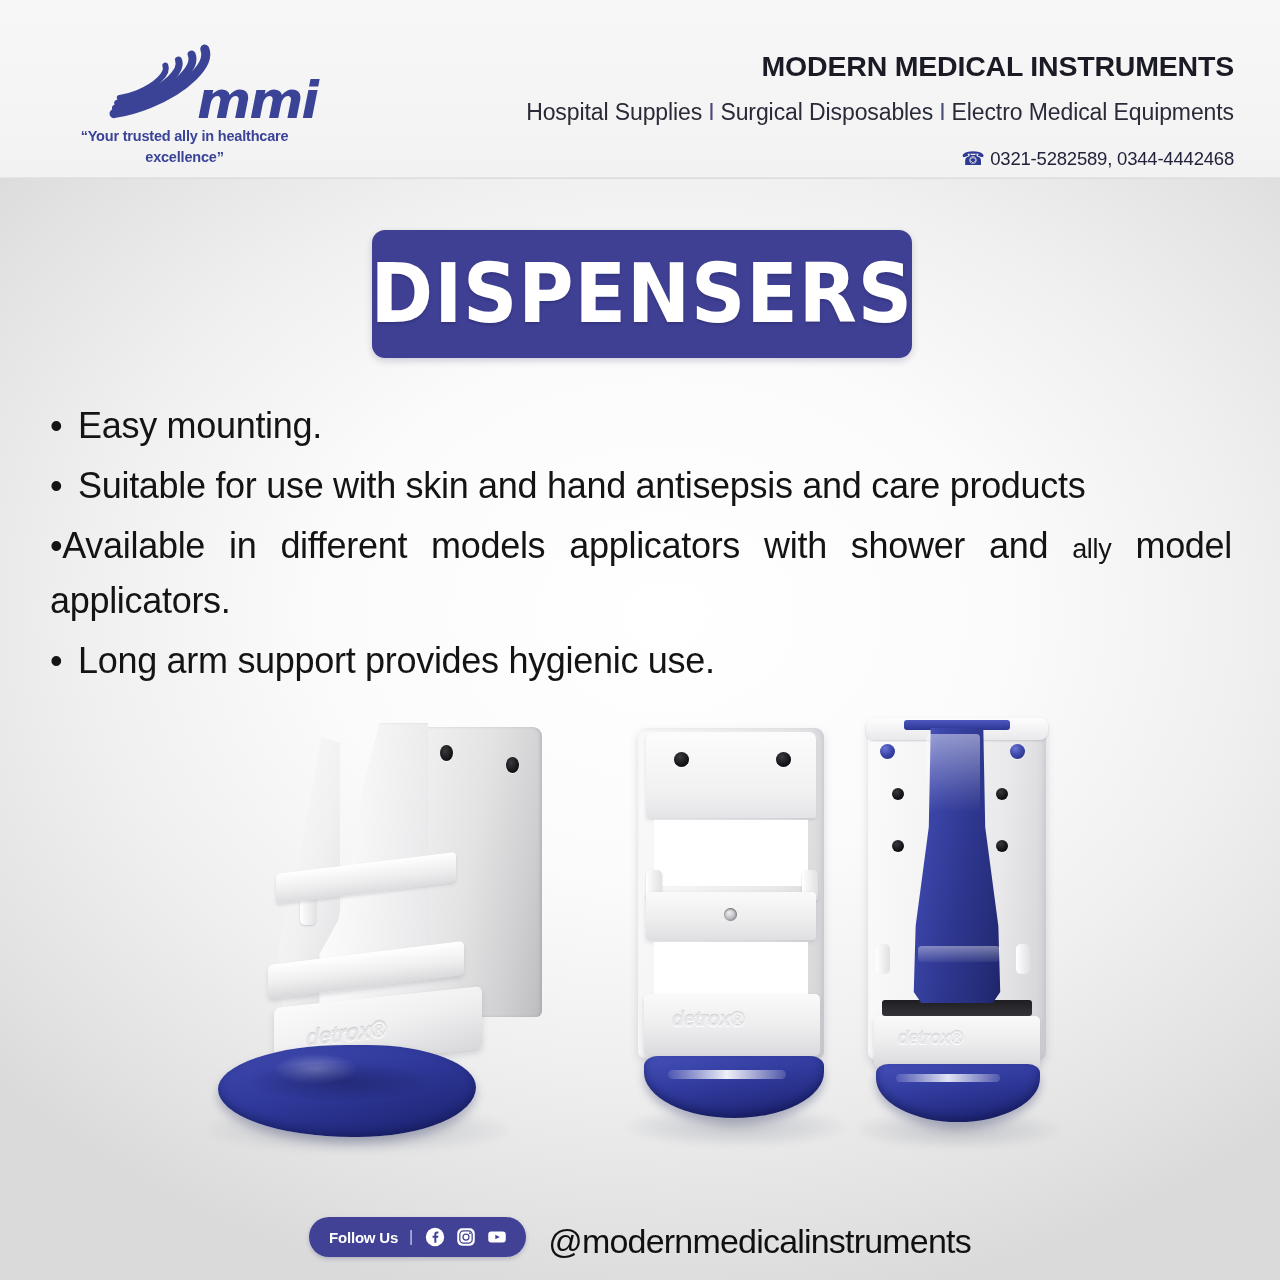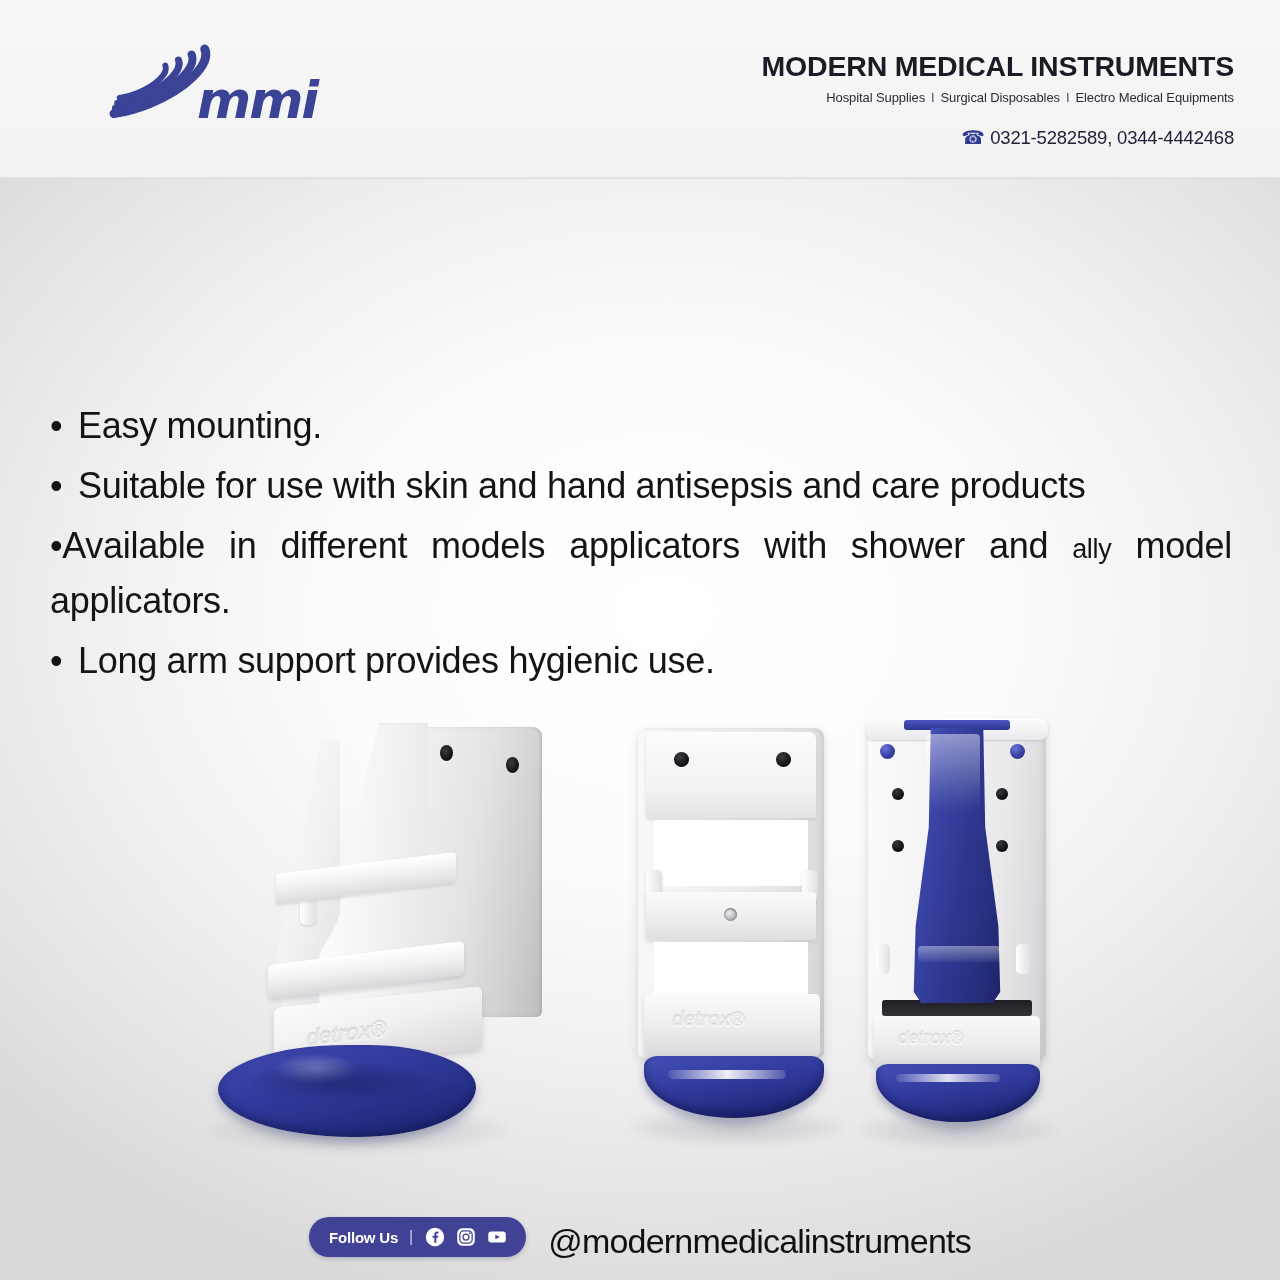--- a/index.html
+++ b/index.html
@@ -80,22 +80,22 @@
   .company-name {
     font-family: "Liberation Sans", sans-serif;
     font-size: 28.5px;
     font-weight: 700;
     color: #1b1b26;
     letter-spacing: -0.2px;
     line-height: 1.15;
     white-space: nowrap;
   }
   .company-sub {
-    margin-top: 7px;
-    font-size: 13px;
+    margin-top: 16px;
+    font-size: 23px;
     font-weight: 400;
     color: #2a2a38;
     letter-spacing: -0.1px;
     white-space: nowrap;
   }
   .company-sub .sep {
     color: #4a4a78;
     padding: 0 6px;
   }
   .phone-row {
@@ -539,35 +539,39 @@
     <div class="logo-block">
       <svg class="logo-mark" viewBox="0 0 180 95">
         <g fill="none" stroke="#3a4396" stroke-linecap="round">
           <ellipse cx="86" cy="46" rx="72" ry="30" transform="rotate(-22 86 46)" stroke-width="9" stroke-dasharray="150 300" stroke-dashoffset="30"></ellipse>
           <ellipse cx="84" cy="47" rx="60" ry="25" transform="rotate(-22 84 47)" stroke-width="8" stroke-dasharray="126 260" stroke-dashoffset="26"></ellipse>
           <ellipse cx="82" cy="48" rx="48" ry="20" transform="rotate(-22 82 48)" stroke-width="7" stroke-dasharray="102 220" stroke-dashoffset="22"></ellipse>
           <ellipse cx="80" cy="49" rx="36" ry="15" transform="rotate(-22 80 49)" stroke-width="6" stroke-dasharray="78 180" stroke-dashoffset="18"></ellipse>
         </g>
       </svg>
       <div class="logo-mmi">mmi</div>
+      <div class="logo-tagline">“Your trusted ally in healthcare excellence”</div>
     </div>
 
     <div class="header-right">
       <div class="company-name">MODERN MEDICAL INSTRUMENTS</div>
       <div class="company-sub">
         <span>Hospital Supplies</span><span class="sep">I</span><span>Surgical Disposables</span><span class="sep">I</span><span>Electro Medical Equipments</span>
       </div>
       <div class="phone-row">
         <span class="phone-icon">☎</span>
         <span class="phone-text">0321-5282589, 0344-4442468</span>
       </div>
     </div>
   </div>
   <div class="header-divider"></div>
 
+  <div class="title-banner">
+    <span class="title-text">DISPENSERS</span>
+  </div>
 
   <div class="bullets">
 
     <div class="bullet">
       <span class="dot">•</span><span>Easy mounting.</span>
     </div>
 
     <div class="bullet">
       <span class="dot">•</span><span>Suitable for use with skin and hand antisepsis and care products</span>
     </div>

